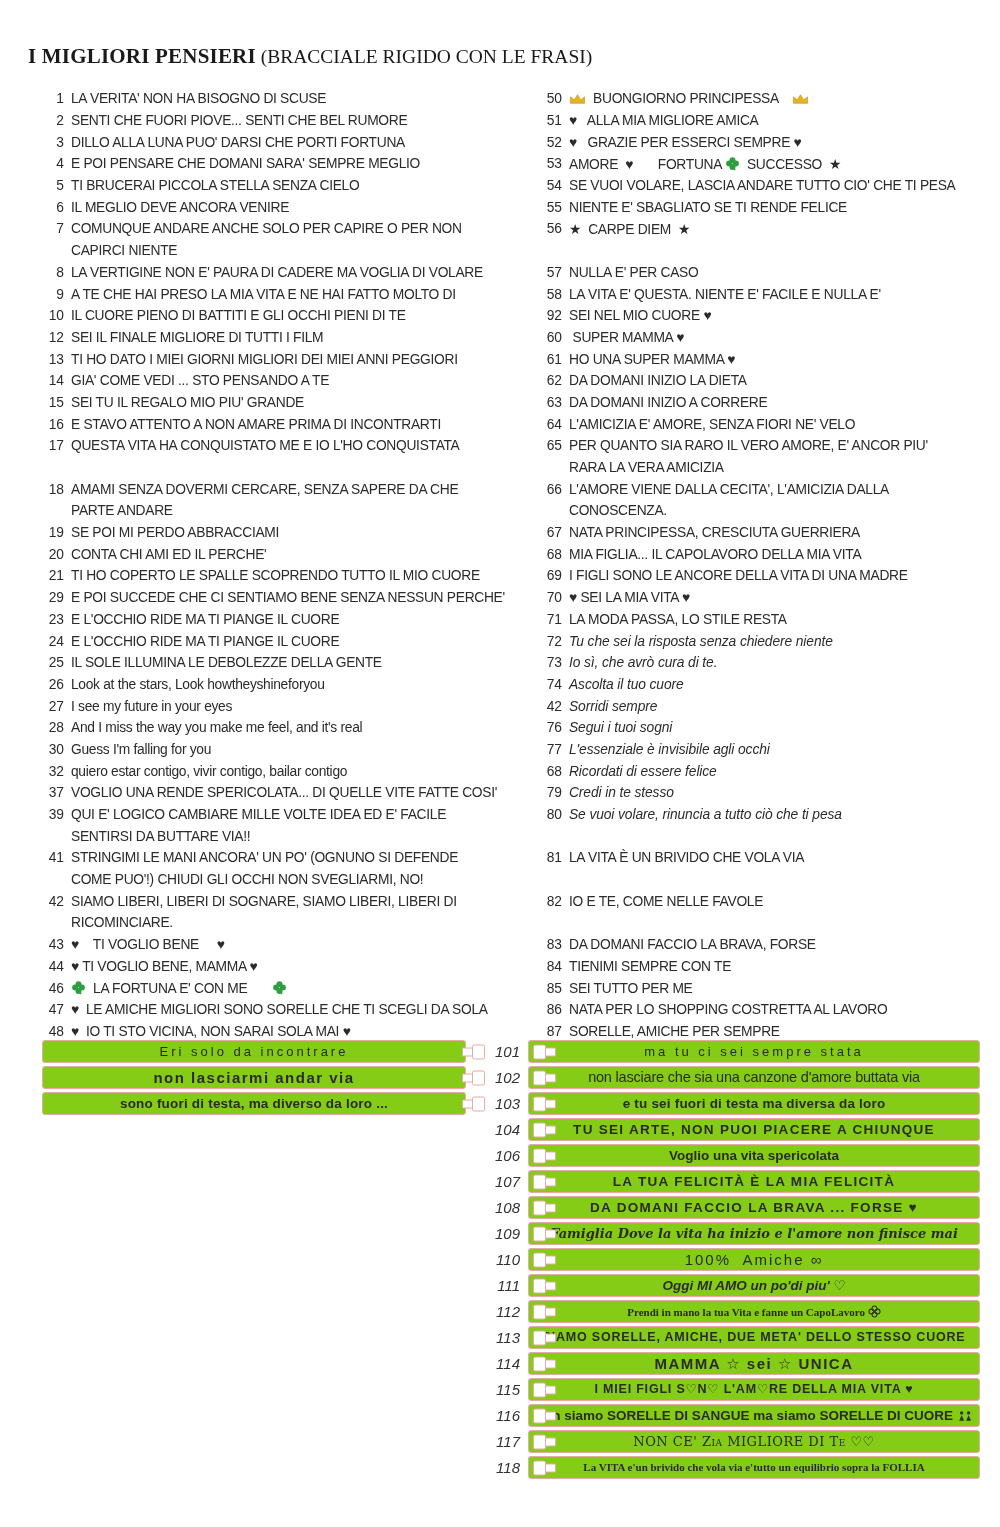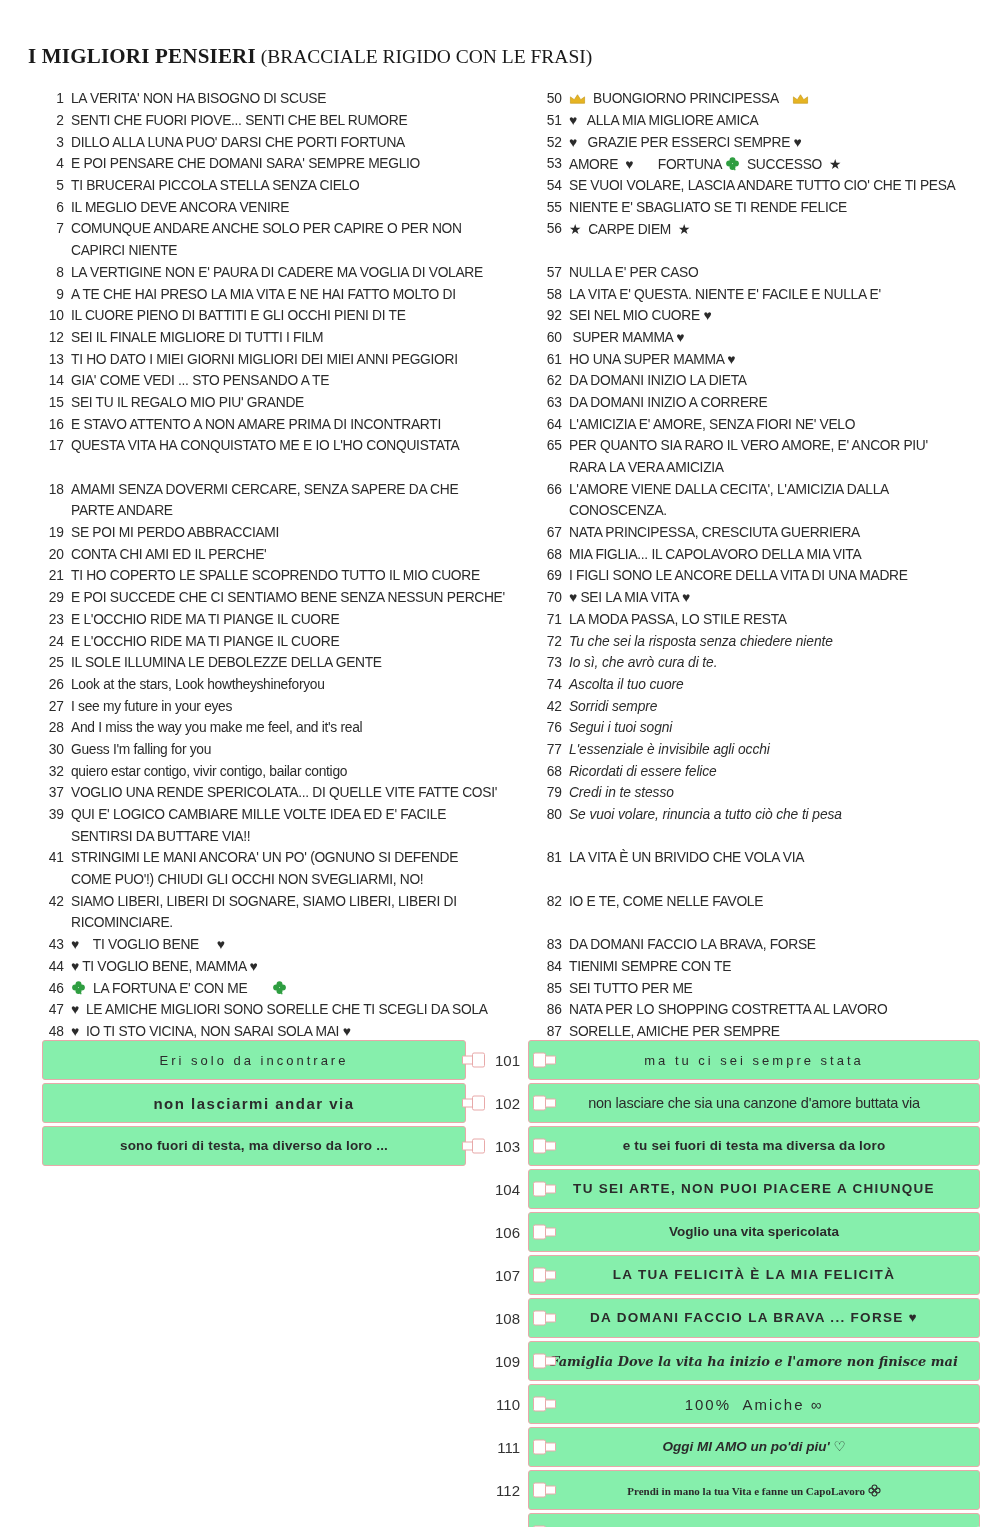--- a/index.html
+++ b/index.html
@@ -19,24 +19,24 @@
   #col-left{position:absolute;left:40px;top:88px;width:490px;}
   #col-right{position:absolute;left:538px;top:88px;width:450px;}
   .ln{height:21.7px;display:flex;align-items:center;font-size:13.8px;letter-spacing:-0.3px;}
   .ln .num{flex:0 0 24px;text-align:right;margin-right:7px;letter-spacing:0;}
   .ln .txt{white-space:pre;}
   .ln .txt.it{font-style:italic;letter-spacing:-0.1px;}
   
   #bracelet-left{position:absolute;left:42px;top:1040px;width:424px;}
   #bracelet-right{position:absolute;left:486px;top:1040px;width:494px;}
   .brow{display:flex;align-items:center;margin-bottom:3px;}
-  .bnum{flex:0 0 34px;text-align:right;margin-right:8px;font-size:15px;color:#333;}
+  .bnum{flex:0 0 34px;text-align:right;margin-right:8px;font-size:15px;color:#333;font-style:italic;}
   .bbox{
-    position:relative;box-sizing:border-box;height:40px;border:1.5px solid var(--pink);
-    border-radius:3px;background:#86efac;display:flex;align-items:center;justify-content:center;
+    position:relative;box-sizing:border-box;height:23px;border:1.5px solid var(--pink);
+    border-radius:3px;background:#84cc16;display:flex;align-items:center;justify-content:center;
   }
   #bracelet-left .bbox{margin-bottom:3px;}
   .brow .bbox{flex:1;}
   .btxt{white-space:pre;line-height:1;}
   .clasp{position:absolute;top:50%;transform:translateY(-50%);display:flex;align-items:center;}
   .clasp-left .clasp{left:4px;}
   .clasp-right .clasp{right:-20px;flex-direction:row-reverse;}
   .clasp i{display:block;border:1.3px solid var(--pink);background:#fff;}
   .clasp .c1{width:11px;height:13px;border-radius:2px;}
   .clasp .c2{width:9px;height:7px;margin-left:-1px;border-radius:1px;}

